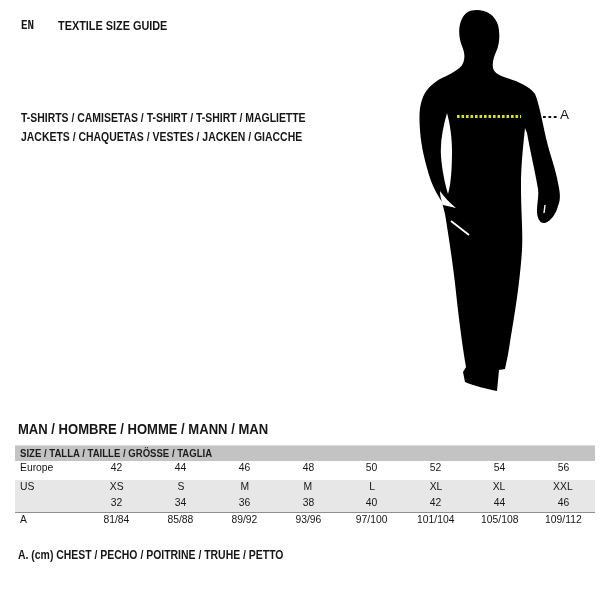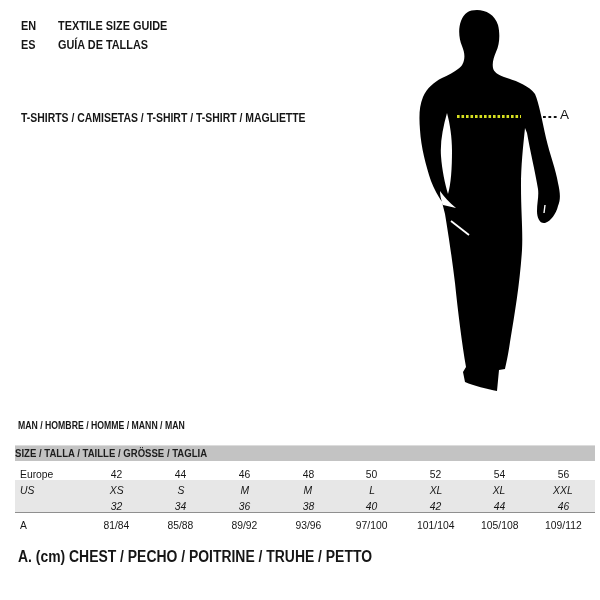--- a/index.html
+++ b/index.html
@@ -12,65 +12,62 @@
     overflow:hidden;
   }
   .abs { position:absolute; }
   .cond { display:inline-block; transform:scaleX(0.87); transform-origin:0 50%; white-space:nowrap; }
   .cond2 { display:inline-block; transform:scaleX(0.9); transform-origin:50% 50%; white-space:nowrap; }
   .cond2.left { transform-origin:0 50%; }
 
   
   .lang-block { left:21px; top:16px; }
   .lang-row { display:flex; height:19px; align-items:center; font-weight:bold; font-size:12.5px; }
-  .lang-code { width:37px; flex:0 0 37px; }
+  .lang-code { width:37px; flex:0 0 37px;font-family:Liberation Mono, monospace; }
 
   
   .product-block { left:21px; top:109px; }
   .product-line { height:19px; line-height:19px; font-weight:bold; font-size:12px; }
 
   
   .figure-svg { left:405px; top:5px; }
   .chest-dash { stroke:var(--dash-color,#d7e021); }
   .measure-label { left:560px; top:107px; font-size:13.5px; font-weight:400; }
 
   
-  .man-heading { left:18px; top:420px; font-weight:bold; font-size:10px; }
-  .footnote { left:18px; top:548px; font-weight:bold; font-size:16px; }
+  .man-heading { left:18px; top:420px; font-weight:bold; font-size:15px; }
+  .footnote { left:18px; top:548px; font-weight:bold; font-size:12px; }
 
   
   .size-table { left:15px; top:445px; width:580px; border-top:1px solid #dcdcdc; font-size:11.5px; }
   .thead-bar {
     height:15px; line-height:15px;
     background:var(--header-bg,#c3c3c3);
     font-weight:bold; font-size:11px;
-    color:#1d1d1d;
+    padding-left:5px; color:#1d1d1d;
   }
   .trow { display:grid; grid-template-columns:70px repeat(8,1fr); height:19px; }
-  .trow.alt { background:var(--alt-bg,#e7e7e7); height:16px;font-style:italic; }
+  .trow.alt { background:var(--alt-bg,#e7e7e7); height:16px; }
   .trow.arow { height:18px; border-top:1px solid #8f8f8f; }
-  .cell { display:flex; align-items:flex-end; justify-content:center; }
+  .cell { display:flex; align-items:flex-start; justify-content:center; }
   .cell.label { justify-content:flex-start; padding-left:5px; }
 </style>
 </head>
 <body>
 
 <div class="abs lang-block">
   <div class="lang-row">
     <span class="lang-code"><span class="cond">EN</span></span>
     <span class="cond">TEXTILE SIZE GUIDE</span>
   </div>
-  <div class="lang-row">
-    <span class="lang-code"><span class="cond">ES</span></span>
-    <span class="cond">GUÍA DE TALLAS</span>
-  </div>
 </div>
 
 <div class="abs product-block">
   <div class="product-line"><span class="cond">T-SHIRTS / CAMISETAS / T-SHIRT / T-SHIRT / MAGLIETTE</span></div>
+  <div class="product-line"><span class="cond">JACKETS / CHAQUETAS / VESTES / JACKEN / GIACCHE</span></div>
 </div>
 
 <svg class="abs figure-svg" width="170" height="395" viewBox="405 5 170 395" xmlns="http://www.w3.org/2000/svg">
   <path fill="#000000" fill-rule="evenodd" d="
     M 477,10
     C 486,10 495,15 498,25
     C 500,33 500,44 496,52
     C 494,57 492,62 493,68
     C 494,72 497,74 504,77
     C 516,81 528,85 535,94

